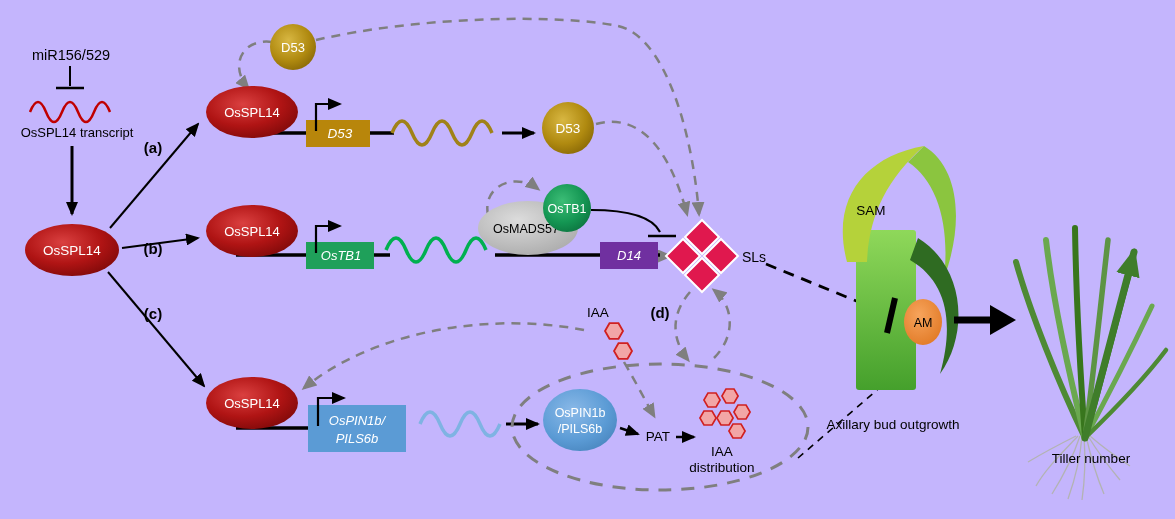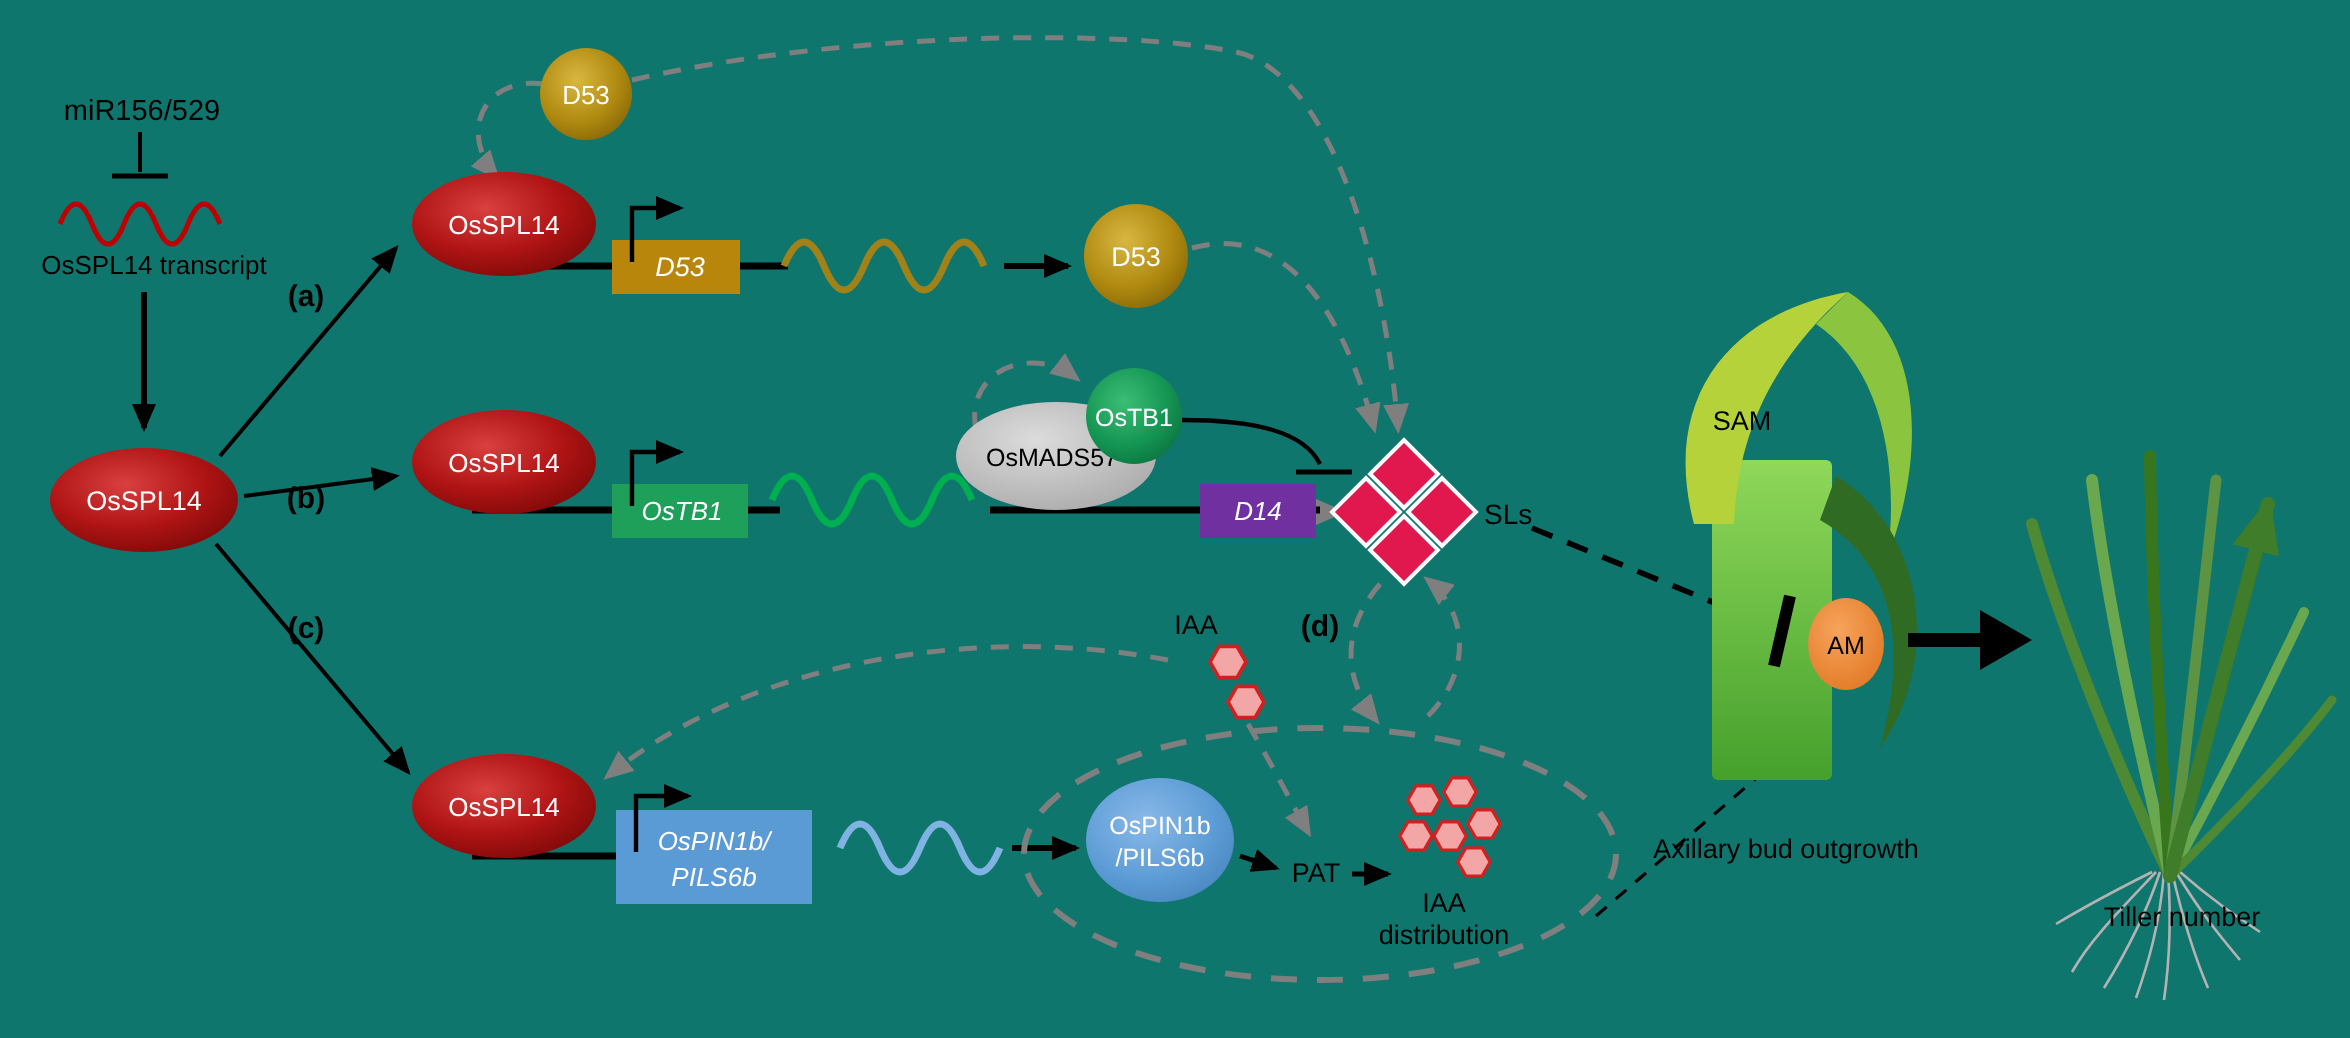--- a/index.html
+++ b/index.html
@@ -1,16 +1,16 @@
 <!DOCTYPE html>
 <html><head>
 <meta charset="utf-8">
 <style>
   html,body{margin:0;padding:0;background:#fff;}
-  .canvas{position:relative;width:1175px;height:519px;background:#0f766e;font-family:"Liberation Sans",sans-serif;overflow:hidden;}
+  .canvas{position:relative;width:1175px;height:519px;background:#c4b5fd;font-family:"Liberation Sans",sans-serif;overflow:hidden;}
   svg{display:block;}
   text{font-family:"Liberation Sans",sans-serif;fill:#000;}
   .w{fill:#fff;}
   .it{font-style:italic;}
   .bold{font-weight:bold;}
 </style>
 </head>
 <body>
 
 <div class="canvas">

